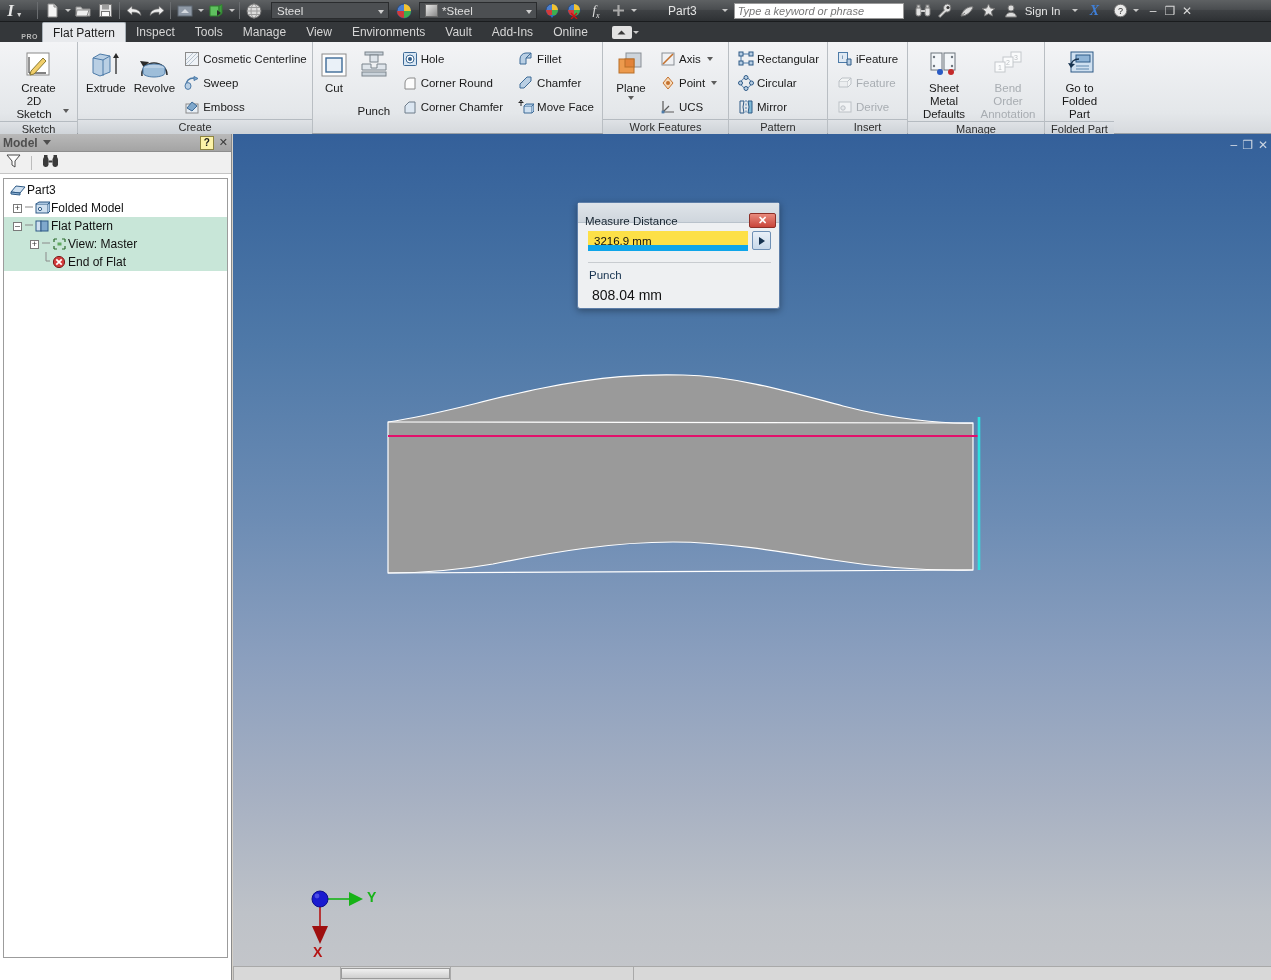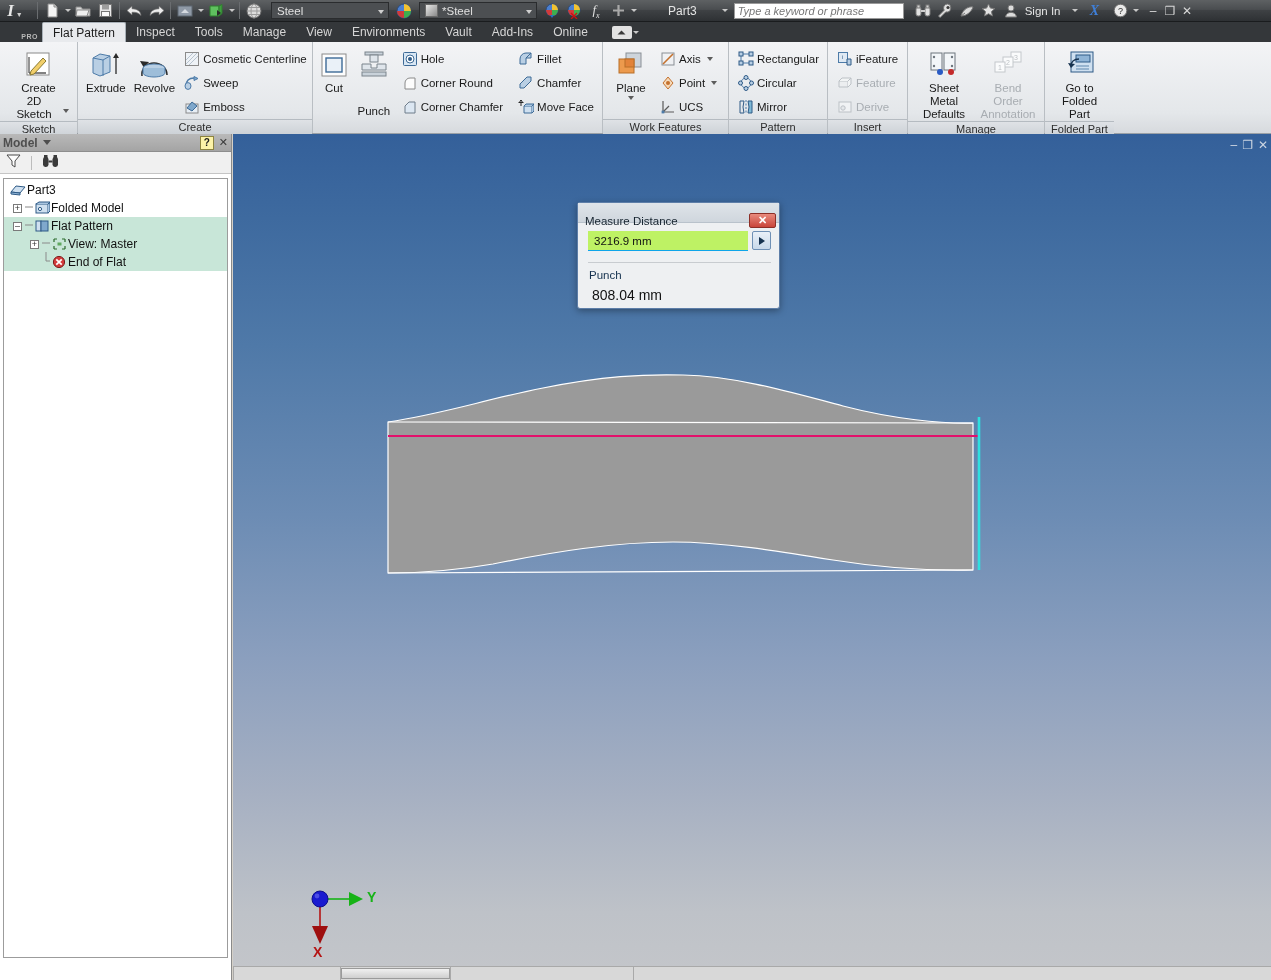--- a/index.html
+++ b/index.html
@@ -186,21 +186,21 @@
   #md-title .t { font-size: 11.5px; color: #17242f; }
   #md-close {
     margin-left: auto; width: 27px; height: 15px;
     background: linear-gradient(to bottom, #e98a7d, #c9453a);
     border: 1px solid #8d2f27; border-radius: 2px;
     color: #fff; font-size: 11px; font-weight: bold;
     display: flex; align-items: center; justify-content: center;
   }
   #md-valuerow { position: absolute; left: 10px; top: 28px; width: 183px; height: 20px; display: flex; }
   #md-value {
-    flex: 1; background: #bef264; border: none; border-bottom: 1px solid #0ea5e9;
+    flex: 1; background: #fde047; border: none; border-bottom: 6px solid #0ea5e9;
     font-size: 11.5px; color: #111; padding-left: 6px; line-height: 20px;
   }
   #md-expand {
     width: 19px; height: 19px; background: linear-gradient(to bottom, #e9f0f8, #c9d9ea);
     border: 1px solid #6f90b5; border-radius: 2px; margin-left: 4px;
     display: flex; align-items: center; justify-content: center;
   }
   #md-expand::after {
     content: ''; border-top: 4px solid transparent; border-bottom: 4px solid transparent;
     border-left: 6px solid #16324f;

